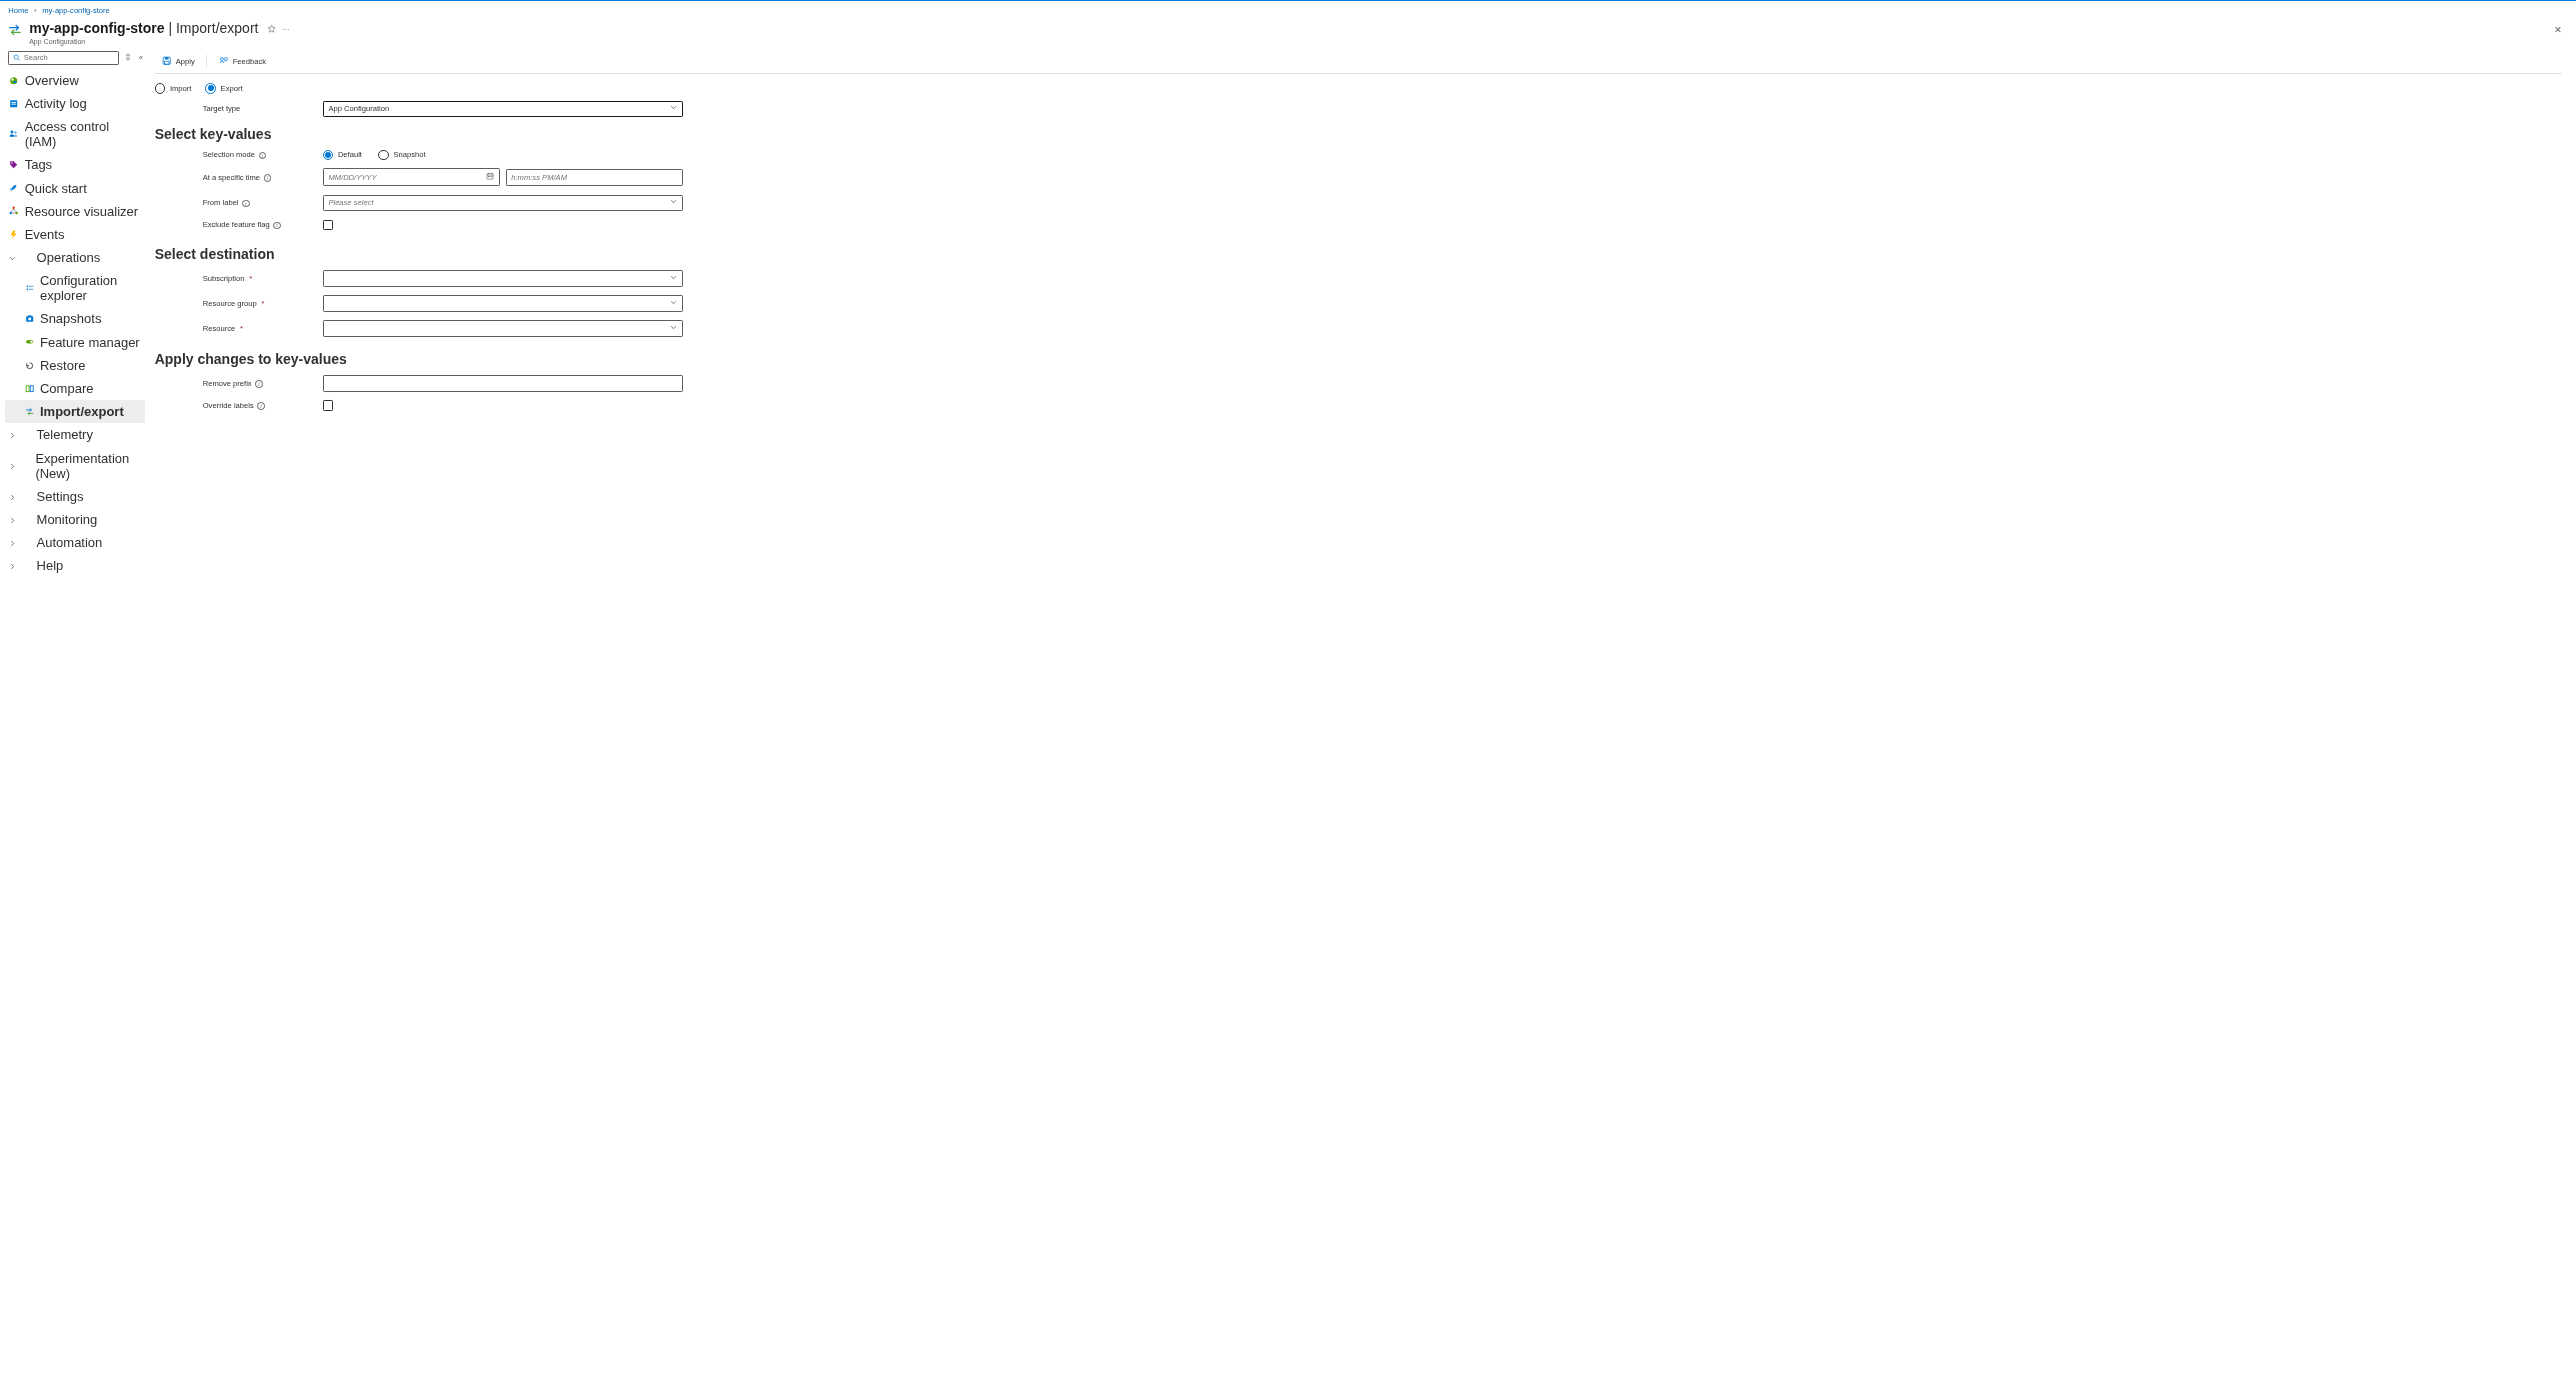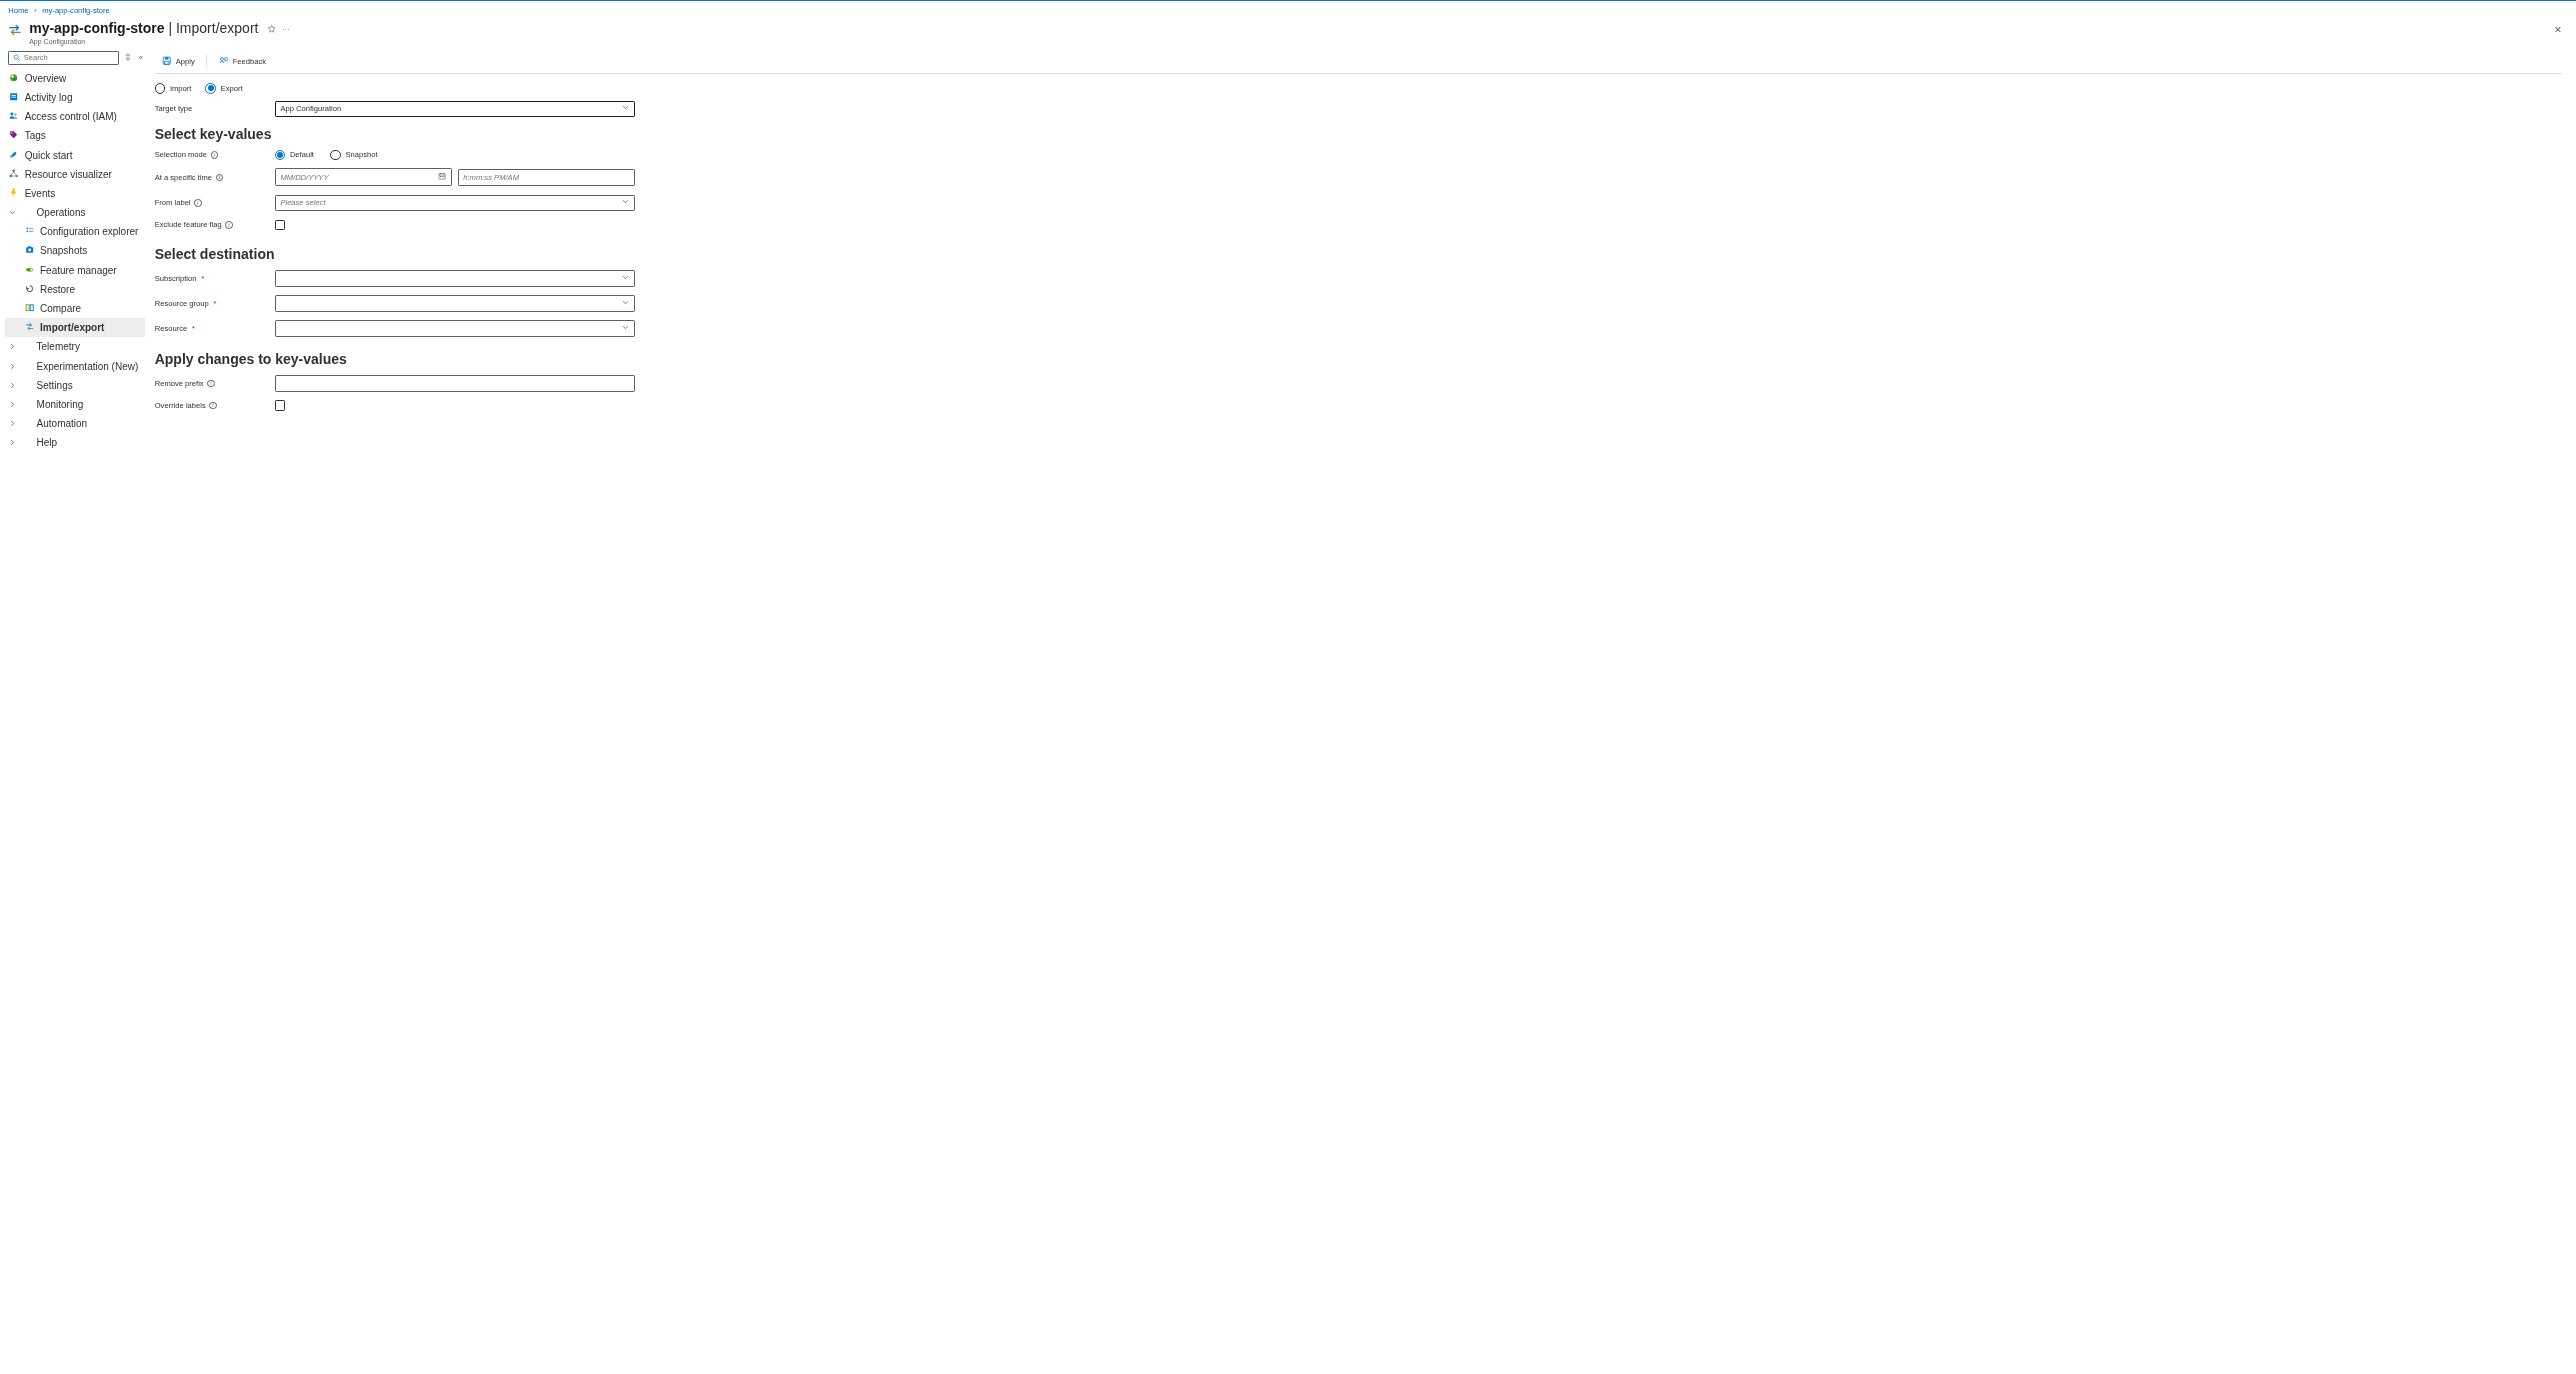--- a/index.html
+++ b/index.html
@@ -50,24 +50,24 @@
     display:flex; align-items:center;
     border: 0.6px solid #605e5c;
     border-radius: 1.2px;
     padding: 1.8px 3.5px;
     color:#605e5c;
   }
   .search-box input { border:none; outline:none; width:100%; font-size:7.6px; color:#323130; background:transparent;}
   .search-box svg { margin-right:3.5px; flex-shrink:0; }
   .sort-btn, .collapse-btn { color:#605e5c; cursor:pointer; padding:1.2px 2.3px;}
   .nav-item {
-    display:flex; gap:5.9px;
+    display:flex; align-items:center; gap:5.9px;
     padding: 4.1px 4.7px;
     cursor:pointer;
-    font-size: 10px;
+    font-size: 13px;
     border-radius: 1.2px;
   }
   .nav-item.selected { background:#ededed; font-weight:600; }
   .nav-item .icon { width:9.4px; height:9.4px; display:flex; align-items:center; justify-content:center; flex-shrink:0;}
   .nav-item.child { padding-left: 20px; }
   .nav-item.expander .chev { width:8.2px; color:#605e5c; }
   .nav-item.expander { gap: 19px; }
 
   .content {
     flex:1;
@@ -101,22 +101,23 @@
   .radio.selected .dot {
     width:5.9px; height:5.9px; border-radius:50%; background:#0078d4;
   }
 
   .form-row {
     display:flex; align-items:center;
     margin-bottom: 8.2px;
   }
   .form-label {
     width: 120px; flex-shrink:0;
-    display:flex; align-items:center; gap:3.5px;
+    display:flex; align-items:flex-end; gap:3.5px;
     font-size:7.6px;
+    margin-left:48px;
   }
   .form-label .req { color:#a4262c; margin-left:1.2px;}
   .info-icon {
     width:7.6px; height:7.6px; border:0.6px solid #605e5c; border-radius:50%;
     display:inline-flex; align-items:center; justify-content:center;
     font-size:5.3px; color:#605e5c;
     font-style: italic; font-family: Georgia, serif;
   }
   .form-controls { display:flex; gap:5.9px; align-items:center; width: 360px;}
   .select, .text-input {

